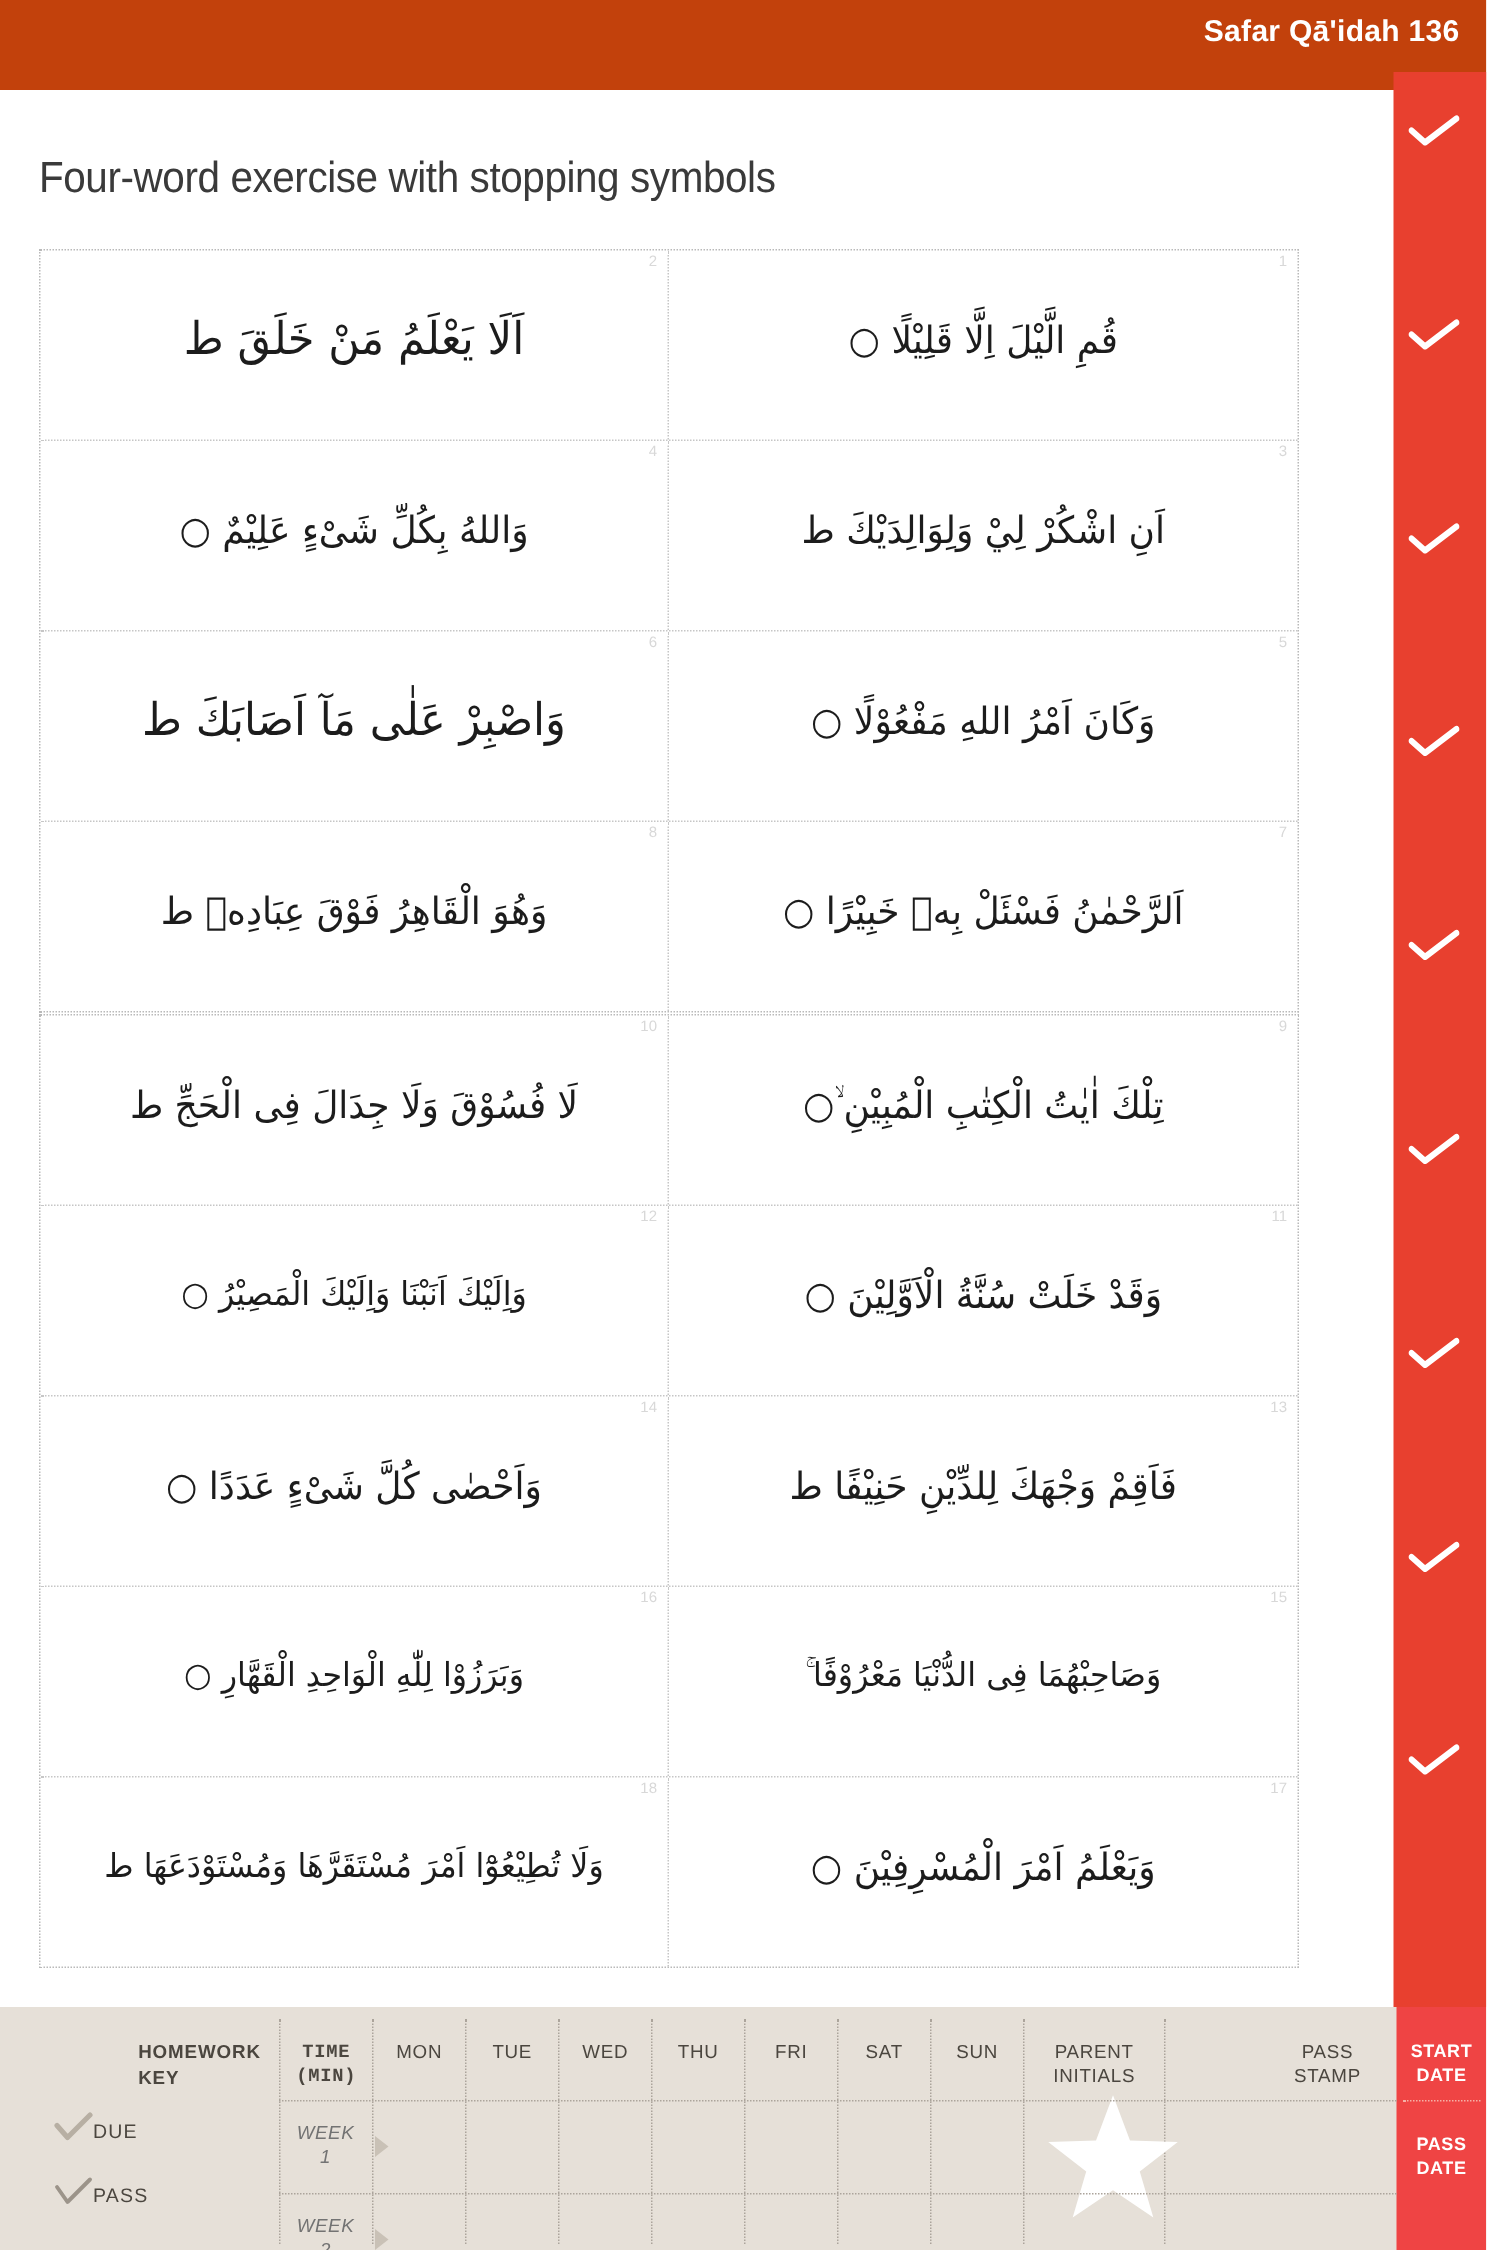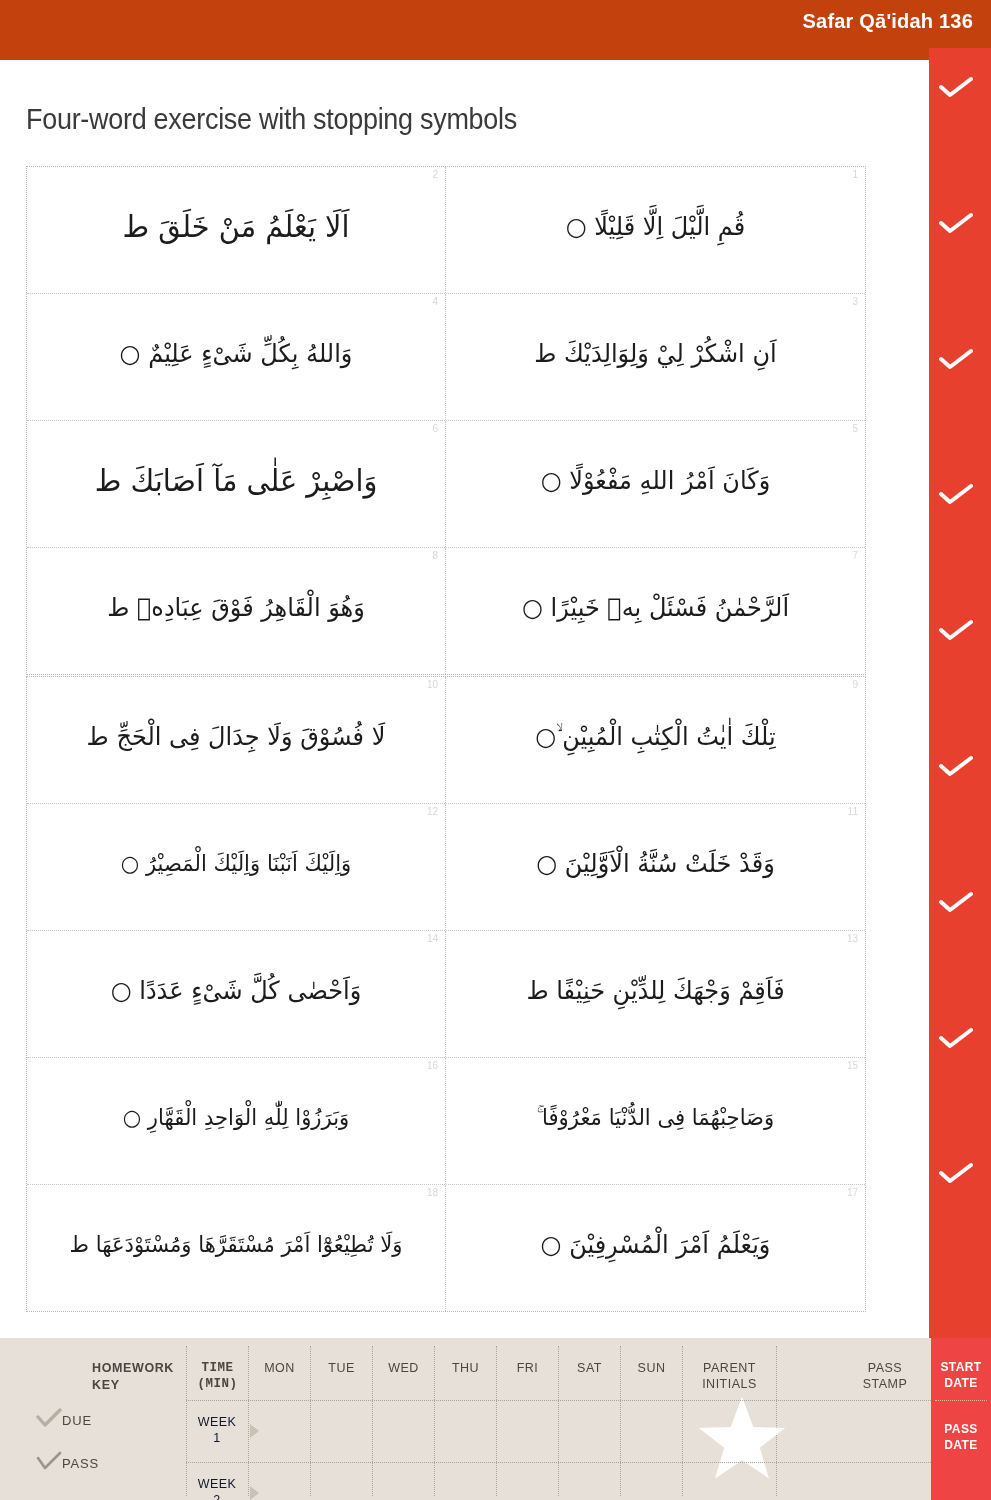--- a/index.html
+++ b/index.html
@@ -205,24 +205,25 @@
   .hwt-hrule {
     position: absolute;
     left: 186px;
     width: 745px;
     border-top: 1px dotted #aba49b;
   }
   .week-label {
     position: absolute;
     text-align: center;
     font-size: 12.5px;
-    color: #0f172a;
+    color: #737373;
     letter-spacing: 0.4px;
     line-height: 1.3;
     width: 62px;
+    font-style: italic;
   }
   .week-arrow {
     position: absolute;
     width: 0; height: 0;
     border-top: 7px solid transparent;
     border-bottom: 7px solid transparent;
     border-left: 9px solid #c9c1b6;
   }
 
   .star-wrap {

